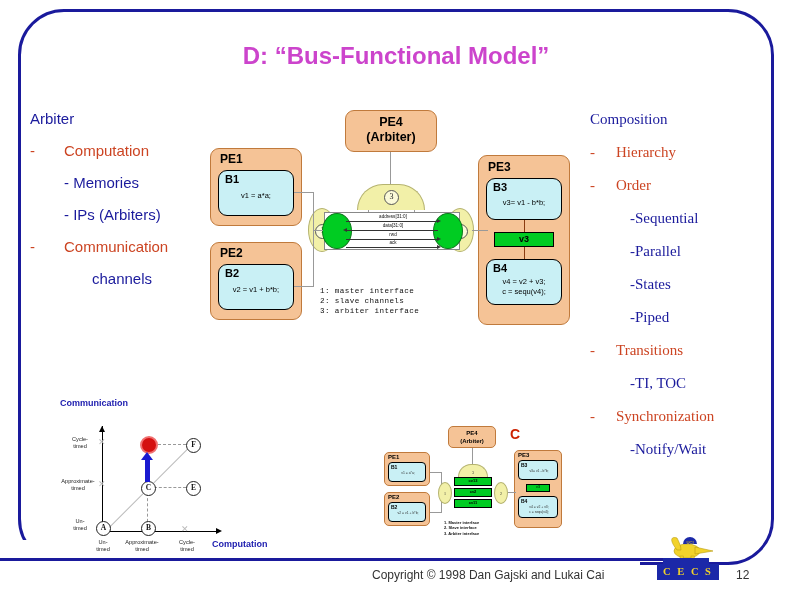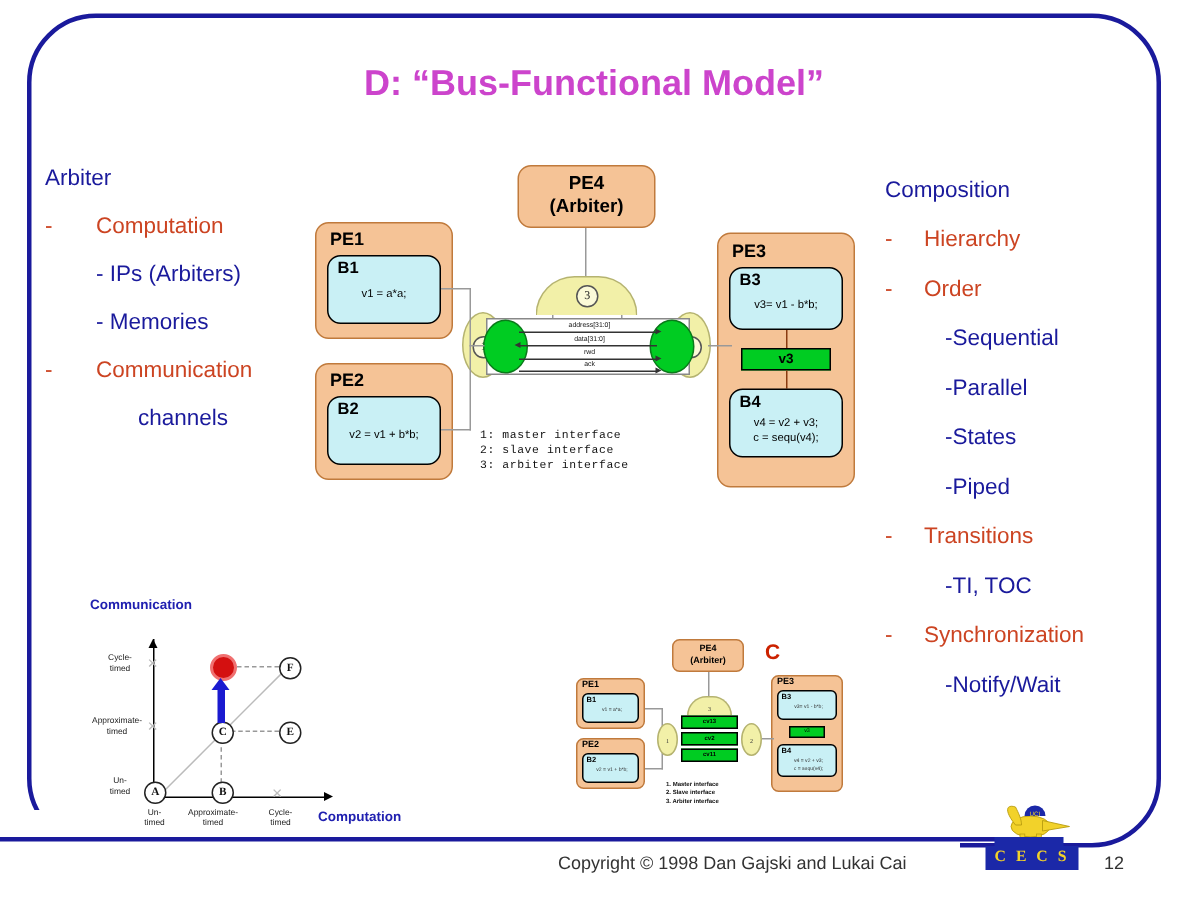--- a/index.html
+++ b/index.html
@@ -45,21 +45,21 @@
     text-align: center;
     font-size: 24px;
     font-weight: bold;
     color: #cc44cc;
     letter-spacing: 0px;
   }
 
   
   .col { position: absolute; }
   #left-col { left: 30px; top: 108px; width: 210px; }
-  #right-col { left: 590px; top: 116px; width: 196px; }
+  #right-col { left: 590px; top: 108px; width: 196px; font-family: Liberation Serif, serif; }
 
   .hdr {
     color: #1a1a9c;
     font-size: 15px;
     line-height: 22px;
     margin-bottom: 10px;
   }
   .bullet1 {
     color: #cc4422;
     font-size: 15px;
@@ -444,22 +444,22 @@
 
 <div id="slide-title">D: “Bus-Functional Model”</div>
 
 <div class="col" id="left-col">
   <div class="hdr">Arbiter</div>
 
   <div class="bullet1">
     <span class="dash">-</span>
     <span>Computation</span>
   </div>
+  <div class="sub">- Memories</div>
   <div class="sub">- IPs (Arbiters)</div>
-  <div class="sub">- Memories</div>
 
   <div class="bullet1">
     <span class="dash">-</span>
     <span>Communication</span>
   </div>
   <div class="sub-wrap2">channels</div>
 </div>
 
 <div class="col" id="right-col">
   <div class="hdr">Composition</div>
@@ -563,21 +563,21 @@
   <div class="b-box" style="left:286px; top:159px; width:76px; height:46px;">
     <div class="b-label">B4</div>
     <div class="b-code" style="top:17px;">v4 = v2 + v3;</div>
     <div class="b-code" style="top:27px;">c = sequ(v4);</div>
   </div>
 
   <div class="wire" style="left:272px; top:130px; width:16px; height:1px;"></div>
 
   <div id="legend" style="left:120px; top:186px;">
     <div>1: master interface</div>
-    <div>2: slave interface</div>
+    <div>2: slave channels</div>
     <div>3: arbiter interface</div>
   </div>
 </div>
 
 <div id="ychart">
   <div class="axlabel" style="left:-2px; top:0px;">Communication</div>
 
   <div class="axis" style="left:40px; top:28px; width:1.4px; height:106px;"></div>
   <div class="axis" style="left:37px; top:28px; width:0; height:0; background:transparent; border-left:3px solid transparent; border-right:3px solid transparent; border-bottom:6px solid #000;"></div>
 

